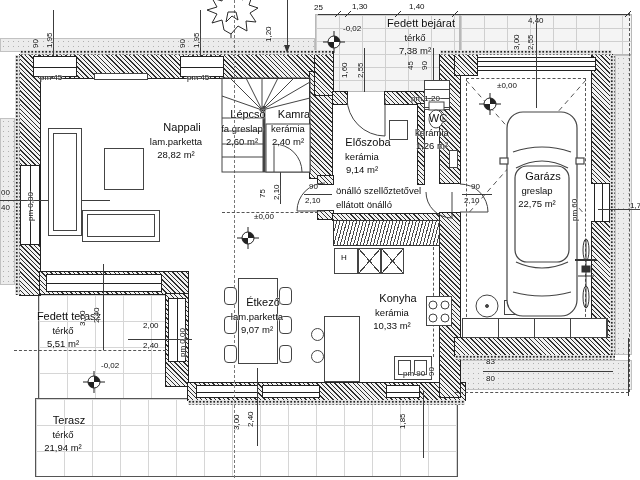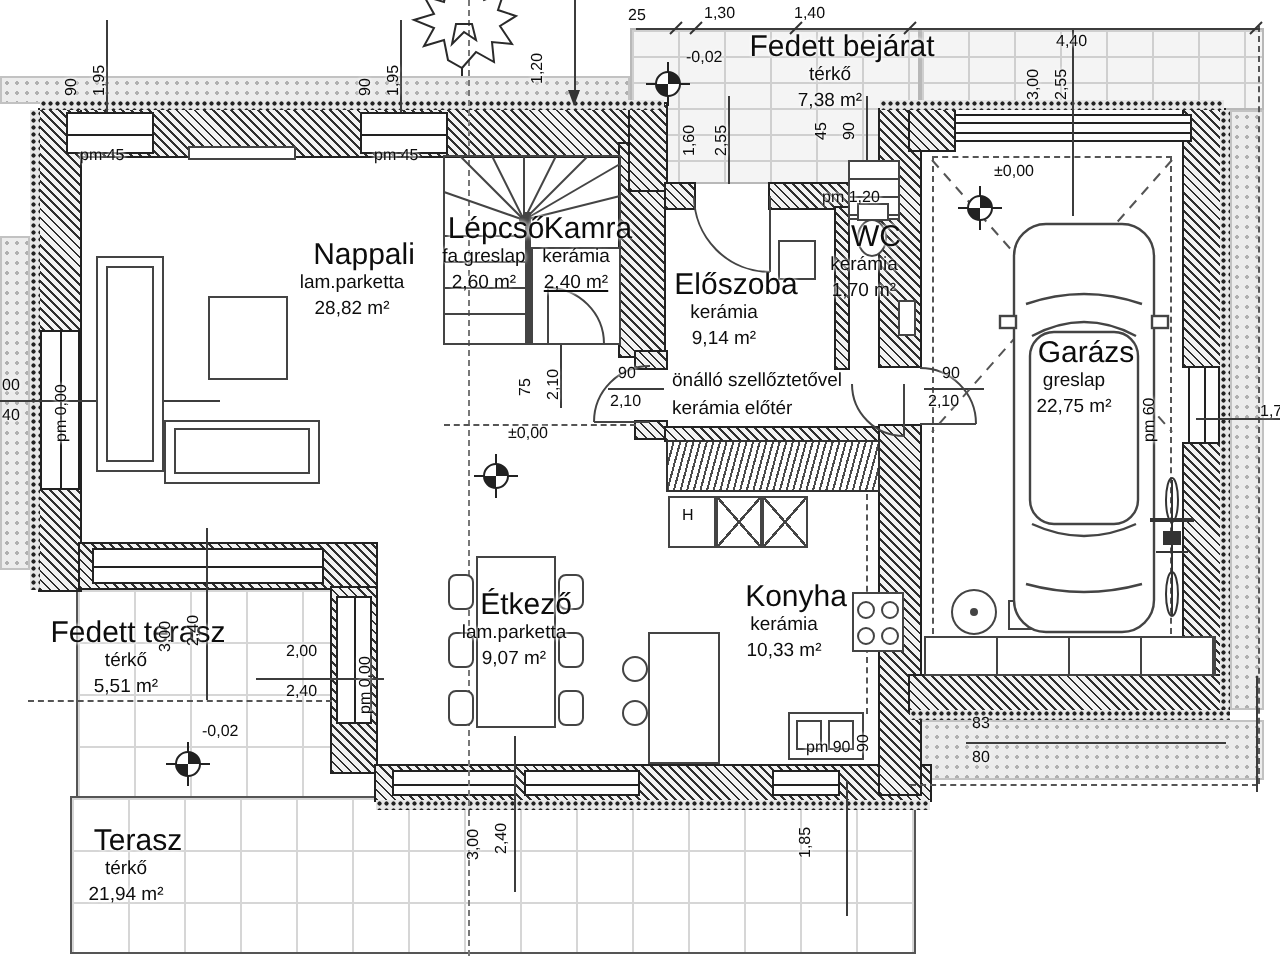--- a/index.html
+++ b/index.html
@@ -28,21 +28,21 @@
     linear-gradient(to bottom right,transparent calc(50% - .6px),#444 calc(50% - .6px),#444 calc(50% + .6px),transparent calc(50% + .6px)),#fff;}
   .lineH{position:absolute;border-top:1px solid #3c3c3c;height:0;}
   .lineV{position:absolute;border-left:1px solid #3c3c3c;width:0;}
   .dashH{position:absolute;border-top:1px dashed #555;height:0;}
   .dashV{position:absolute;border-left:1px dashed #555;width:0;}
   .dashR{position:absolute;border:1px dashed #555;background:transparent;}
   .dim{position:absolute;font-size:8px;line-height:9px;height:9px;color:#0d0d0d;white-space:nowrap;
        text-shadow:0 0 2px #fff,0 0 2px #fff;}
   .dim.rot{transform:rotate(-90deg);transform-origin:left bottom;}
   .rlabel{position:absolute;text-align:center;transform:translateX(-50%);color:#0d0d0d;font-size:9.5px;line-height:13.5px;white-space:nowrap;text-shadow:0 0 2px #fff,0 0 2px #fff;}
-  .rlabel .rn{font-size:15px;padding-left:12px;}
+  .rlabel .rn{font-size:11px;padding-left:12px;}
   .note{position:absolute;font-size:9.5px;color:#0d0d0d;white-space:nowrap;text-shadow:0 0 2px #fff;}
   svg.overlay{position:absolute;left:0;top:0;pointer-events:none;}
 </style>
 </head>
 <body>
 
 <div id="plan">
 
   <div class="gravel" style="left:0;top:38px;width:315px;height:14px;"></div>
   <div class="gravel" style="left:0;top:118px;width:15px;height:167px;"></div>
@@ -270,31 +270,31 @@
         <span class="ra" style="display: block;">28,82 m²</span>
       </div>
       <div class="rlabel" style="left: 242px; top: 108px;">
         <span class="rn" style="display: block;">Lépcső</span>
         <span class="rf" style="display: block;">fa greslap</span>
         <span class="ra" style="display: block;">2,60 m²</span>
       </div>
       <div class="rlabel" style="left: 288px; top: 108px;">
         <span class="rn" style="display: block;">Kamra</span>
         <span class="rf" style="display: block;">kerámia</span>
-        <span class="ra" style="display: block; text-decoration: underline;">2,40 m²</span>
+        <span class="ra" style="display: block;">2,40 m²</span>
       </div>
       <div class="rlabel" style="left: 362px; top: 136px;">
         <span class="rn" style="display: block;">Előszoba</span>
         <span class="rf" style="display: block;">kerámia</span>
         <span class="ra" style="display: block;">9,14 m²</span>
       </div>
       <div class="rlabel" style="left: 432px; top: 112px;">
         <span class="rn" style="display: block;">WC</span>
         <span class="rf" style="display: block;">kerámia</span>
-        <span class="ra" style="display: block;">1,70 m²</span>
+        <span class="ra" style="display: block;">1,26 m²</span>
       </div>
       <div class="rlabel" style="left: 415px; top: 17px;">
         <span class="rn" style="display: block;">Fedett bejárat</span>
         <span class="rf" style="display: block;">térkő</span>
         <span class="ra" style="display: block; text-align: center;">7,38 m²</span>
       </div>
       <div class="rlabel" style="left: 537px; top: 170px;">
         <span class="rn" style="display: block;">Garázs</span>
         <span class="rf" style="display: block;">greslap</span>
         <span class="ra" style="display: block;">22,75 m²</span>
@@ -315,21 +315,21 @@
         <span class="ra" style="display: block;">5,51 m²</span>
       </div>
       <div class="rlabel" style="left: 63px; top: 414px;">
         <span class="rn" style="display: block;">Terasz</span>
         <span class="rf" style="display: block;">térkő</span>
         <span class="ra" style="display: block;">21,94 m²</span>
       </div>
     </div>
   <div id="notes-layer">
       <div class="note" style="left: 336px; top: 185px;">önálló szellőztetővel</div>
-      <div class="note" style="left: 336px; top: 199px;">kerámia előtér</div>
+      <div class="note" style="left: 336px; top: 199px;">ellátott önálló</div>
     </div>
   <div id="dims-layer">
       <span class="dim rot" style="left: 40px; top: 39px;">90</span>
       <span class="dim rot" style="left: 54px; top: 39px;">1,95</span>
       <span class="dim rot" style="left: 187px; top: 39px;">90</span>
       <span class="dim rot" style="left: 201px; top: 39px;">1,95</span>
       <span class="dim rot" style="left: 273px; top: 33px;">1,20</span>
       <span class="dim rot" style="left: 521px; top: 41px;">3,00</span>
       <span class="dim rot" style="left: 535px; top: 41px;">2,55</span>
       <span class="dim rot" style="left: 349px; top: 69px;">1,60</span>
@@ -342,21 +342,21 @@
       <span class="dim rot" style="left: 579px; top: 212px;">pm 60</span>
       <span class="dim rot" style="left: 436px; top: 367px;">90</span>
       <span class="dim rot" style="left: 407px; top: 420px;">1,85</span>
       <span class="dim rot" style="left: 241px; top: 421px;">3,00</span>
       <span class="dim rot" style="left: 255px; top: 418px;">2,40</span>
       <span class="dim rot" style="left: 87px; top: 317px;">3,00</span>
       <span class="dim rot" style="left: 101px; top: 314px;">2,40</span>
       <span class="dim rot" style="left: 187px; top: 348px;">pm 0,00</span>
       <span class="dim" style="left: 314px; top: 3px;">25</span>
       <span class="dim" style="left: 352px; top: 2px;">1,30</span>
-      <span class="dim" style="left: 397px; top: 2px;">1,40</span>
+      <span class="dim" style="left: 409px; top: 2px;">1,40</span>
       <span class="dim" style="left: 528px; top: 16px;">4,40</span>
       <span class="dim" style="left: 343px; top: 24px;">-0,02</span>
       <span class="dim" style="left: 40px; top: 73px;">pm 45</span>
       <span class="dim" style="left: 187px; top: 73px;">pm 45</span>
       <span class="dim" style="left: 411px; top: 94px;">pm 1,20</span>
       <span class="dim" style="left: 1px; top: 188px;">00</span>
       <span class="dim" style="left: 1px; top: 203px; text-align: center;">40</span>
       <span class="dim" style="left: 309px; top: 182px;">90</span>
       <span class="dim" style="left: 305px; top: 196px;">2,10</span>
       <span class="dim" style="left: 471px; top: 182px;">90</span>

